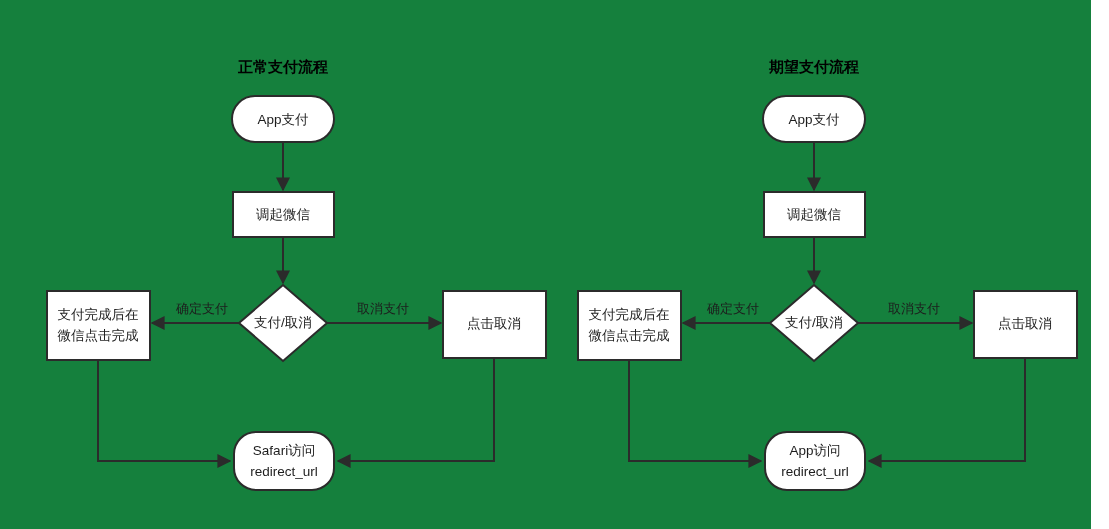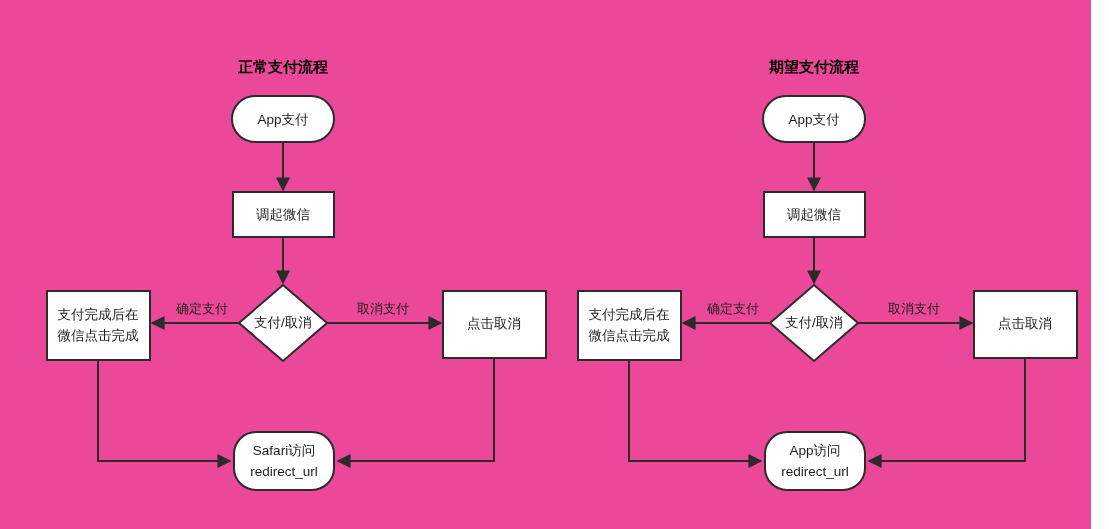--- a/index.html
+++ b/index.html
@@ -10,21 +10,21 @@
   body {
     width: 1109px;
     height: 529px;
     font-family: "Liberation Sans", "DejaVu Sans", sans-serif;
     overflow: hidden;
   }
   #canvas {
     position: relative;
     width: 1091px;
     height: 529px;
-    background: #ec4899;
+    background: #15803d;
     text-decoration: underline;
   }
   svg.diagram {
     position: absolute;
     left: 0;
     top: 0;
     width: 1109px;
     height: 529px;
   }
   .shape {

